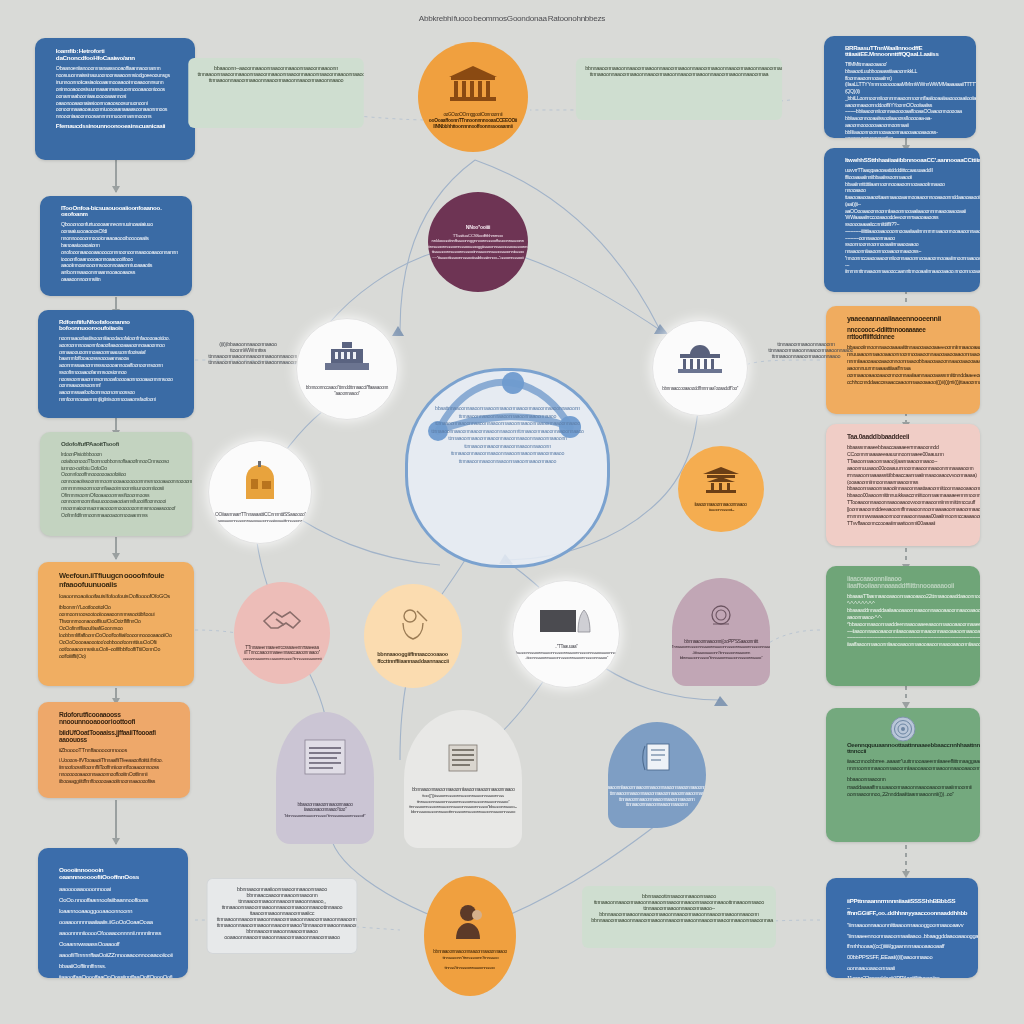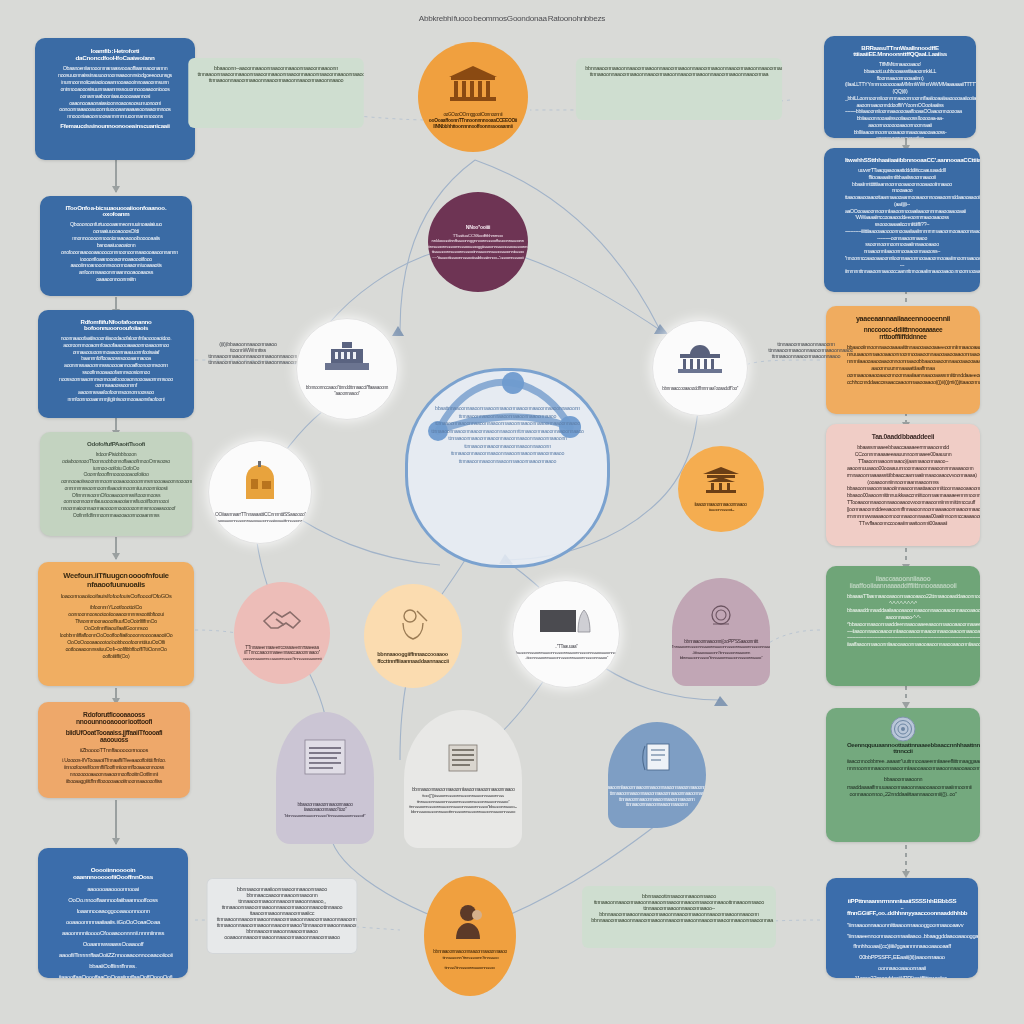--- a/index.html
+++ b/index.html
@@ -21,21 +21,20 @@
     transform:scaleX(1.02);
   }
   .ttl{font-weight:bold;}
 
   
   .card{
     position:absolute;
     border-radius:10px;
     box-sizing:border-box;
     padding:9px 22px;
-    text-align:center;
     overflow:hidden;
     box-shadow:0 1px 3px rgba(0,0,0,0.13);
   }
   .card .ttl{display:block;margin-bottom:4px;}
   .card .bd{display:block;line-height:1.33;}
 
   .c-blue{background:#3a6ba5;color:#ffffff;}
   .c-blue2{background:#3b6dab;color:#ffffff;}
   .c-green{background:#c3d3c0;color:#3c4a3c;}
   .c-green2{background:#6fa578;color:#f2f6f1;}

